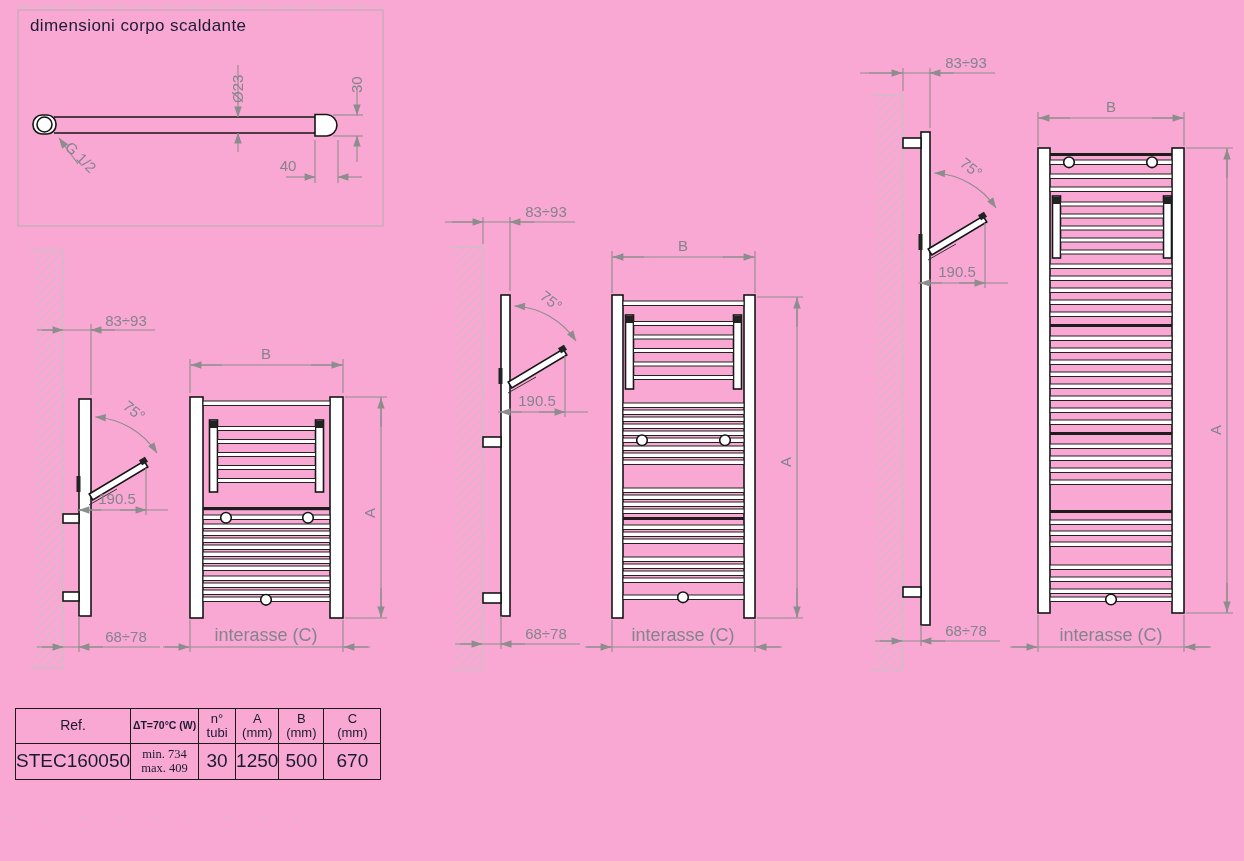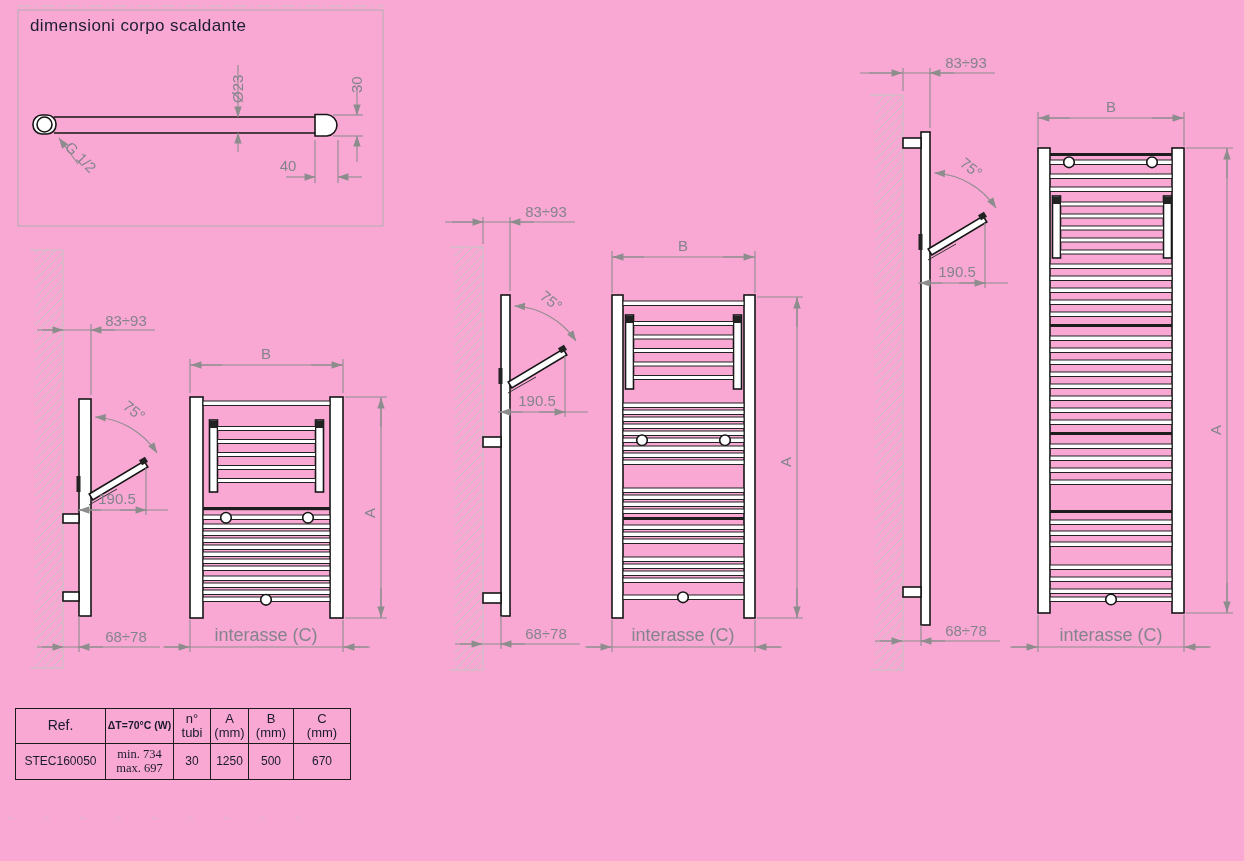--- a/index.html
+++ b/index.html
@@ -18,21 +18,21 @@
   .title-t{fill:#1c1c33;font-size:17px;letter-spacing:.4px;}
   
   #spec-table{position:absolute;left:15px;top:708px;border-collapse:collapse;
               color:#1a1a2e;table-layout:fixed;}
   #spec-table td{border:1.2px solid #1b1b1b;text-align:center;vertical-align:middle;
                  padding:0;line-height:1.08;}
   #spec-table{border:1.5px solid #1b1b1b;}
   .h-ref{font-size:14px;}
   .h-power{font-size:10.5px;font-weight:bold;}
   .h-two{font-size:13px;}
-  .c-data{font-size:12px;}
+  .c-data{font-size:19px;}
   .c-power{font-size:12.5px;line-height:1.1;font-family:Liberation Serif, serif;}
 </style>
 </head>
 <body>
 
 <div id="stage">
 <svg width="1244" height="861" viewBox="0 0 1244 861">
   <defs>
     <marker id="ar" viewBox="0 0 10 8" markerWidth="11" markerHeight="8" refX="9.5" refY="4" orient="auto-start-reverse">
       <path d="M0,0.6 L9.8,4 L0,7.4 Z" fill="#8d8d8d"></path>
@@ -428,21 +428,21 @@
     </td>
     <td class="h-two">
       <div>C</div>
       <div>(mm)</div>
     </td>
   </tr>
   <tr style="height:36px">
     <td class="c-data">STEC160050</td>
     <td class="c-power">
       <div>min. 734</div>
-      <div>max. 697</div>
+      <div>max. 409</div>
     </td>
     <td class="c-data">30</td>
     <td class="c-data">1250</td>
     <td class="c-data">500</td>
     <td class="c-data">670</td>
   </tr>
 </tbody>
     </table>
 </div>
 

